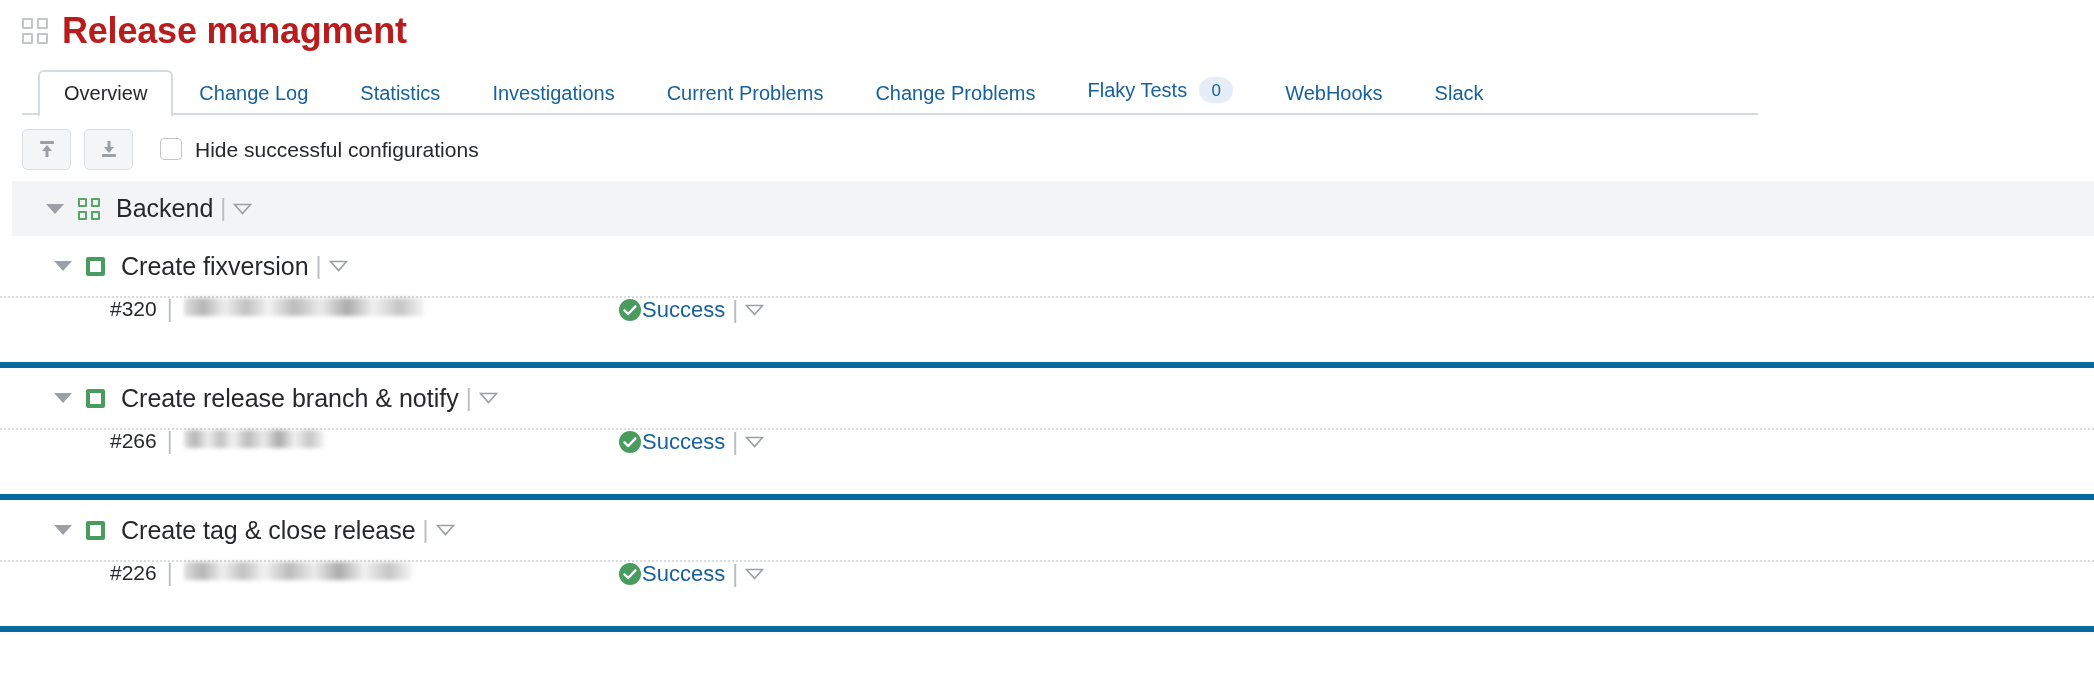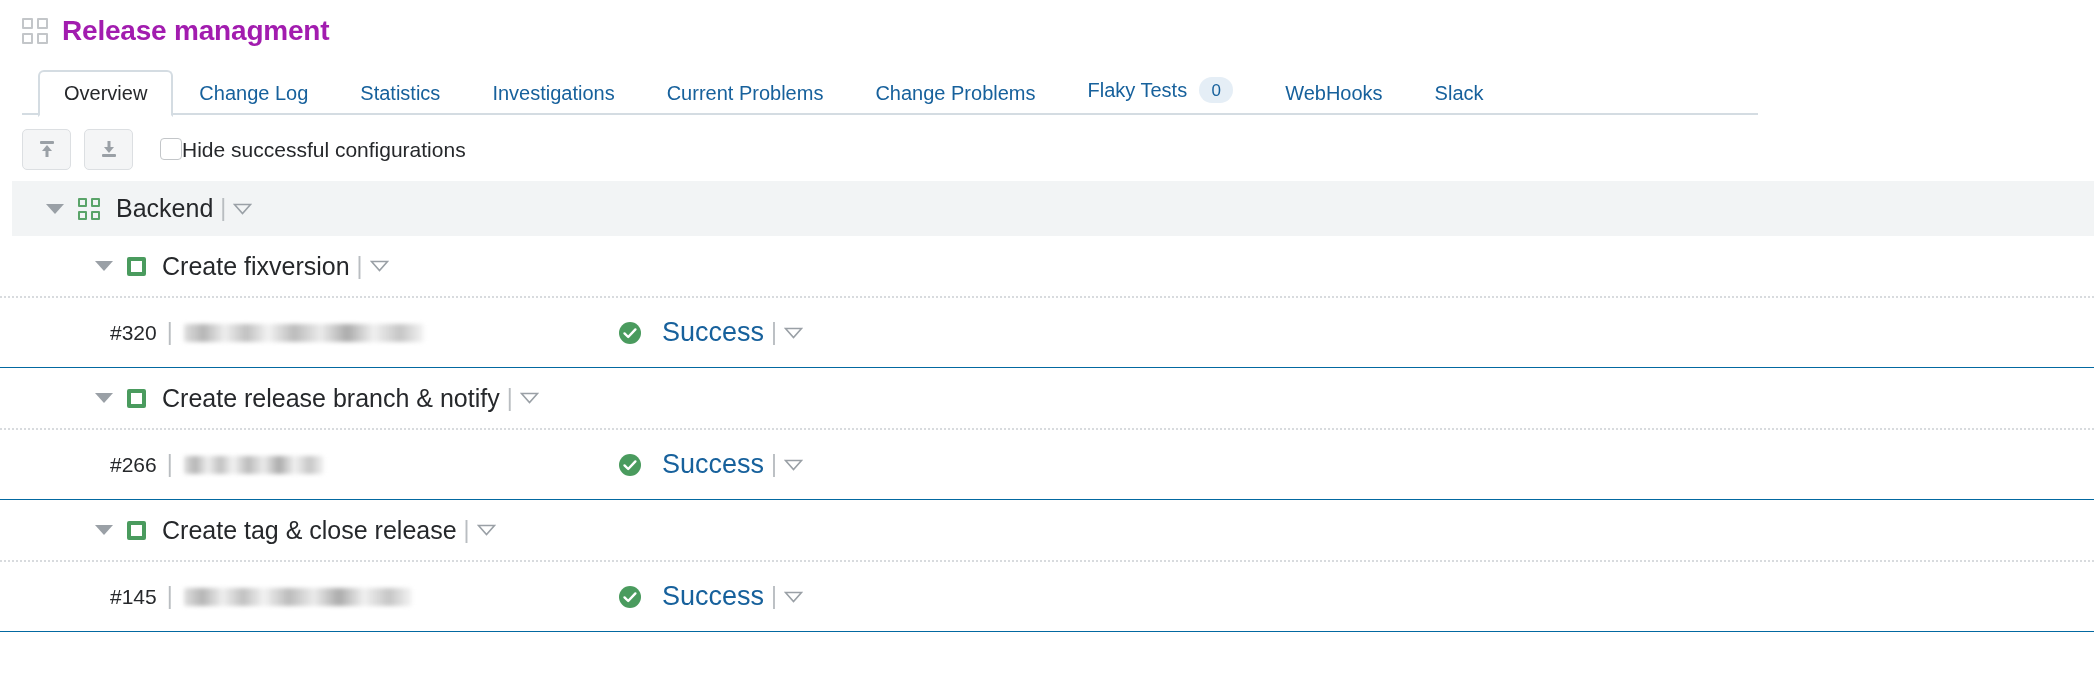--- a/index.html
+++ b/index.html
@@ -28,23 +28,23 @@
     grid-template-rows: 11px 11px;
     gap: 4px;
     flex: none;
   }
   .project-grid-icon i {
     display:block;
     border: 2px solid #c3c6c9;
     border-radius: 1px;
   }
   .page-title {
-    font-size: 28px;
+    font-size: 36px;
     font-weight: 700;
-    color: #a21caf;
+    color: #b91c1c;
     letter-spacing: -0.2px;
     line-height: 1;
     white-space: nowrap;
   }
 
   
   .tabbar {
     position: relative;
     height: 52px;
     margin-top: 11px;
@@ -112,21 +112,21 @@
   .icon-btn {
     width: 49px; height: 41px;
     border: 1px solid #dcdfe2;
     border-radius: 5px;
     background: #f4f5f6;
     display: flex; align-items: center; justify-content: center;
     cursor: pointer;
   }
   .icon-btn svg { display:block; }
   .chk-wrap {
-    display: flex; align-items: center; 
+    display: flex; align-items: center; gap: 13px;
     margin-left: 14px;
     cursor: pointer;
   }
   .chk {
     width: 22px; height: 22px;
     border: 1px solid #c3c6c9;
     border-radius: 4px;
     background: #fff;
     flex: none;
   }
@@ -145,31 +145,30 @@
     height: 55px;
     display: flex;
     align-items: center;
     padding-left: 34px;
     margin-left: 12px;
   }
   .bt-row {
     height: 62px;
     display: flex;
     align-items: center;
-    padding-left: 95px;
+    padding-left: 54px;
     background: #fff;
     border-bottom: 2px dotted #d8dbde;
   }
   .build-row {
     height: 70px;
     display: flex;
-    align-items: center;
     padding-left: 110px;
     background: #fff;
-    border-bottom: 1px solid #0369a1;
+    border-bottom: 6px solid #0369a1;
   }
 
   .tri-expanded {
     width: 0; height: 0;
     border-left: 9px solid transparent;
     border-right: 9px solid transparent;
     border-top: 10px solid #9aa0a6;
     flex: none;
     cursor: pointer;
   }
@@ -240,24 +239,24 @@
   .status-wrap {
     position: absolute;
     left: 618px;
     display: flex;
     align-items: center;
     gap: 0;
   }
   .build-row { position: relative; }
   .status-ok-icon { width: 24px; height: 24px; flex:none; }
   .status-text {
-    font-size: 27px;
+    font-size: 22px;
     color: #17619c;
     line-height: 1;
-    margin-left: 20px;
+    margin-left: 0;
     white-space: nowrap;
     cursor: pointer;
   }
 </style>
 </head>
 <body>
 
 <div class="page">
 
   <div class="header">
@@ -397,21 +396,21 @@
       <div class="bt-row">
         <span class="tri-expanded"></span>
         <span class="bt-icon"></span>
         <span class="node-title">Create tag &amp; close release</span>
         <span class="sep tight">|</span>
         <svg class="tri-outline" viewBox="0 0 19 12">
           <path d="M1.5 1.5 L17.5 1.5 L9.5 10.5 Z" fill="none" stroke="#9aa0a6" stroke-width="1.6"></path>
         </svg>
       </div>
       <div class="build-row">
-        <span class="build-num">#145</span>
+        <span class="build-num">#226</span>
         <span class="sep">|</span>
         <span class="redacted" style="width: 228px;"></span>
         <span class="status-wrap">
           <svg class="status-ok-icon" viewBox="0 0 24 24">
             <circle cx="12" cy="12" r="11" fill="#4a9b5e"></circle>
             <path d="M6.5 12.4 L10.2 16 L17.4 8.4" fill="none" stroke="#ffffff" stroke-width="2.4" stroke-linecap="round" stroke-linejoin="round"></path>
           </svg>
           <span class="status-text">Success</span>
           <span class="sep tight">|</span>
           <svg class="tri-outline" viewBox="0 0 19 12">

